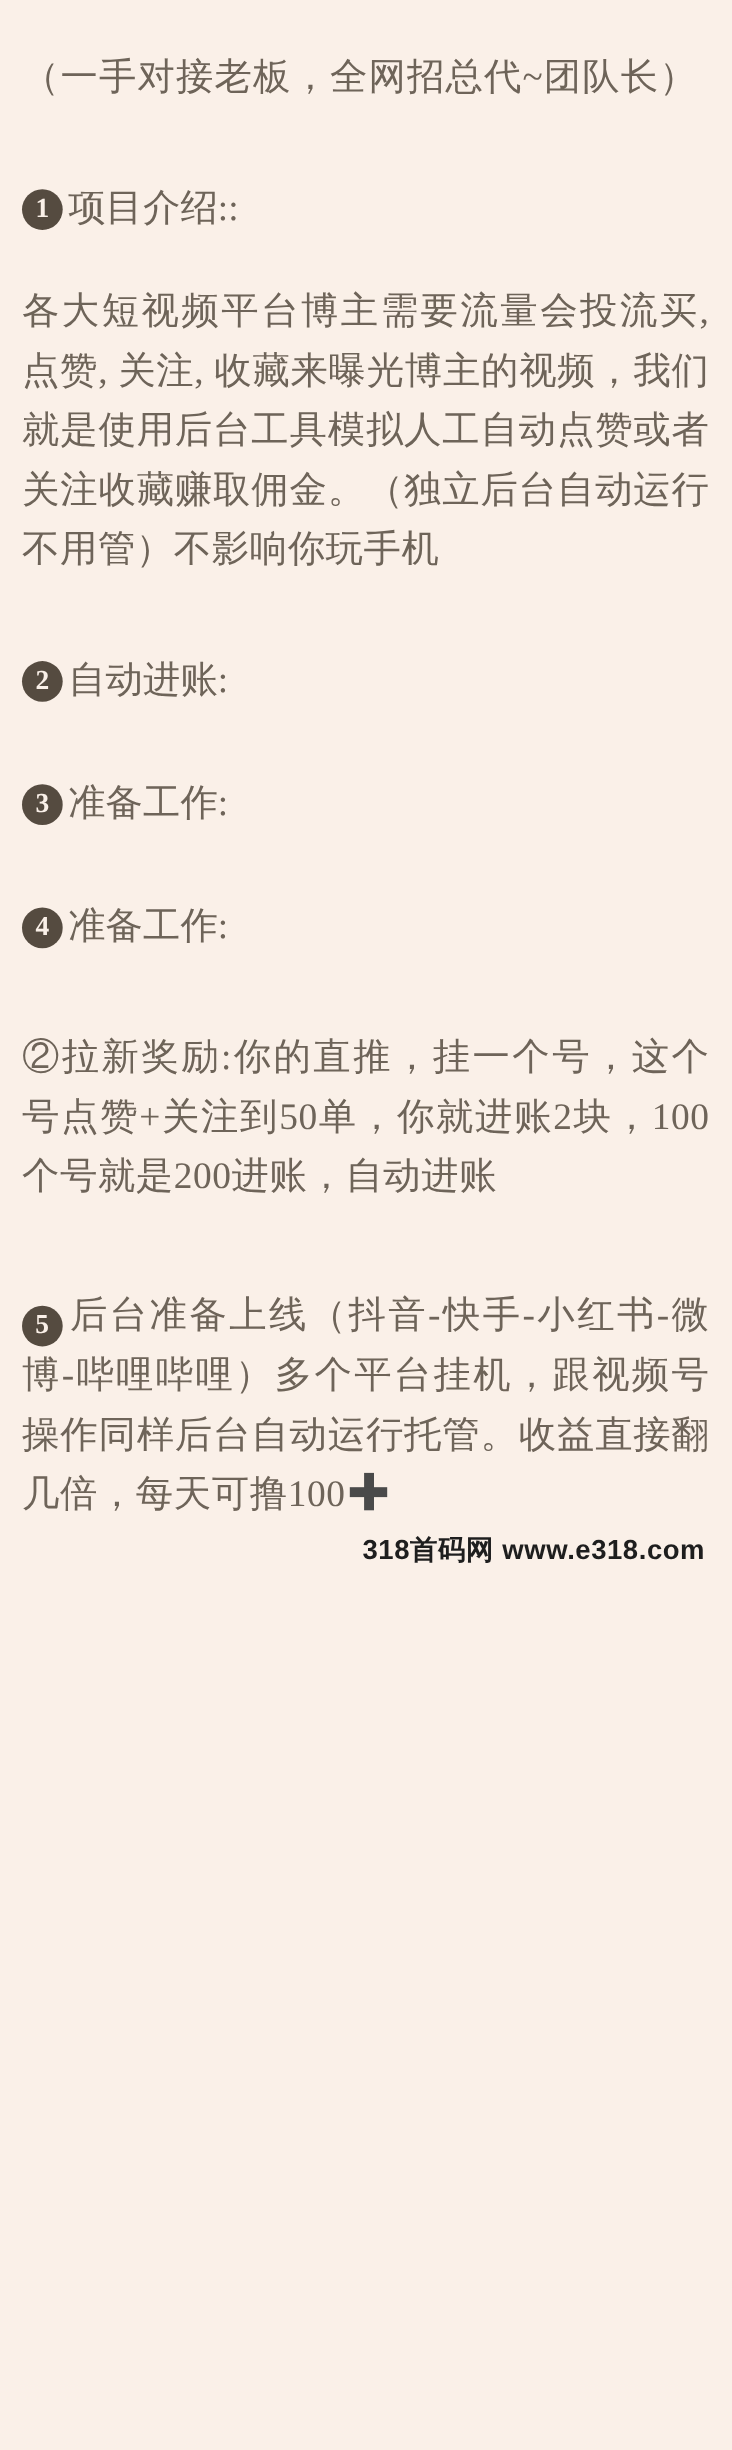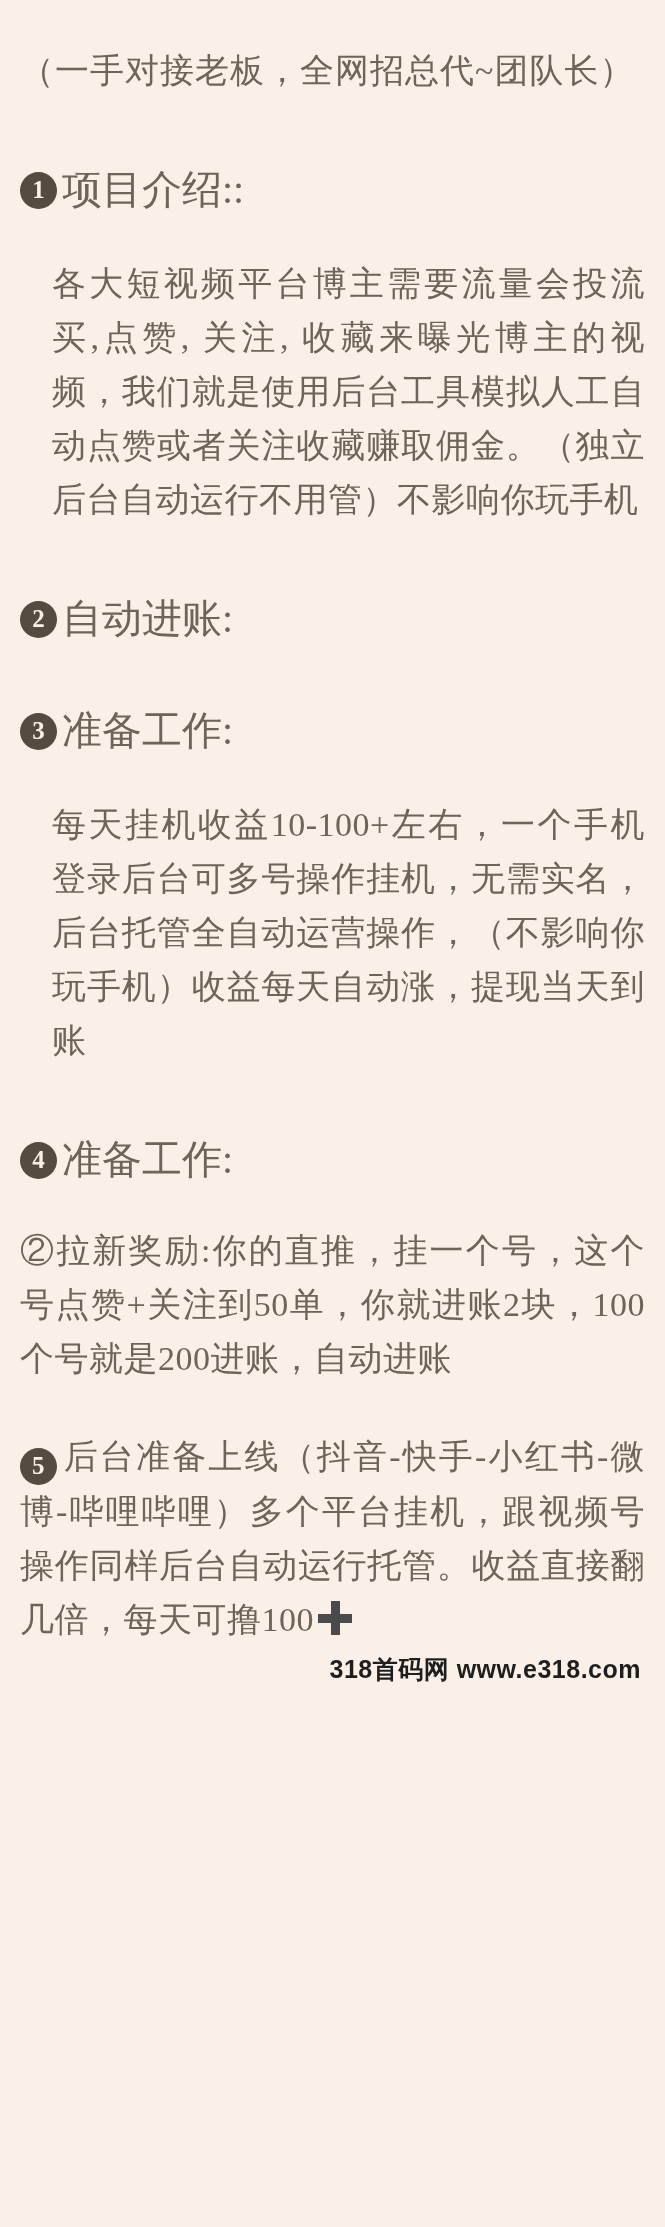--- a/index.html
+++ b/index.html
@@ -42,23 +42,23 @@
     font-size: 25px;
     font-weight: bold;
     margin-right: 5px;
     flex: 0 0 auto;
     vertical-align: -6px;
   }
   .para .bullet {
     display: inline-flex;
     vertical-align: -6px;
   }
-  .heading-label { font-size: 40px; }
-  .after-heading { margin-top: 47px; margin-left: 32px; }
-  .standalone { margin-top: 44px; }
+  .heading-label { font-size: 34px; }
+  .after-heading { margin-top: 47px; }
+  .standalone { margin-top: 72px; }
   .plus-icon {
     display: inline-block;
     position: relative;
     width: 34px;
     height: 34px;
     vertical-align: -4px;
     margin-left: 4px;
   }
   .plus-icon::before {
     content: "";
@@ -99,21 +99,20 @@
 
   <div class="heading">
     <span class="bullet">2</span>
       <span class="heading-label">自动进账:</span>
   </div>
 
   <div class="heading">
     <span class="bullet">3</span>
       <span class="heading-label">准备工作:</span>
   </div>
-  <p class="para after-heading">每天挂机收益10-100+左右，一个手机登录后台可多号操作挂机，无需实名，后台托管全自动运营操作，（不影响你玩手机）收益每天自动涨，提现当天到账</p>
 
   <div class="heading">
     <span class="bullet">4</span>
       <span class="heading-label">准备工作:</span>
   </div>
   <p class="para standalone">②拉新奖励:你的直推，挂一个号，这个号点赞+关注到50单，你就进账2块，100个号就是200进账，自动进账</p>
 
   <p class="para standalone"><span class="bullet">5</span><span>后台准备上线（抖音-快手-小红书-微博-哔哩哔哩）多个平台挂机，跟视频号操作同样后台自动运行托管。收益直接翻几倍，每天可撸100</span><span class="plus-icon"></span></p>
 
 

